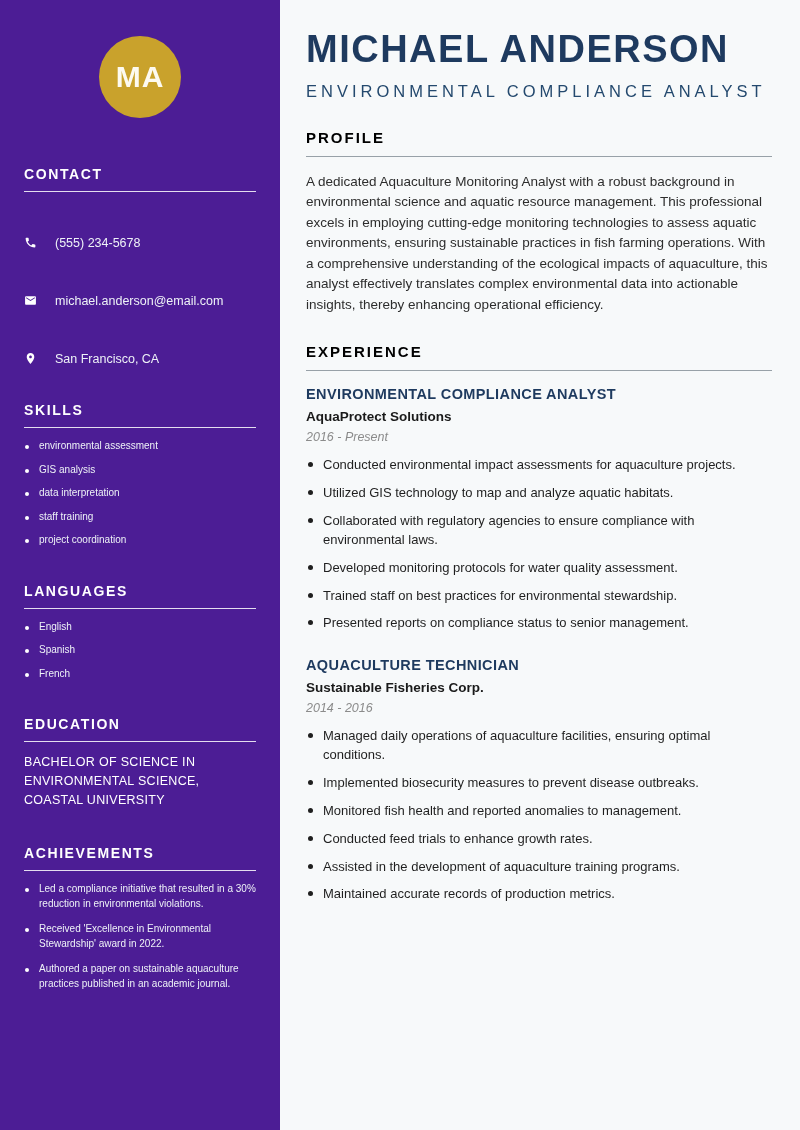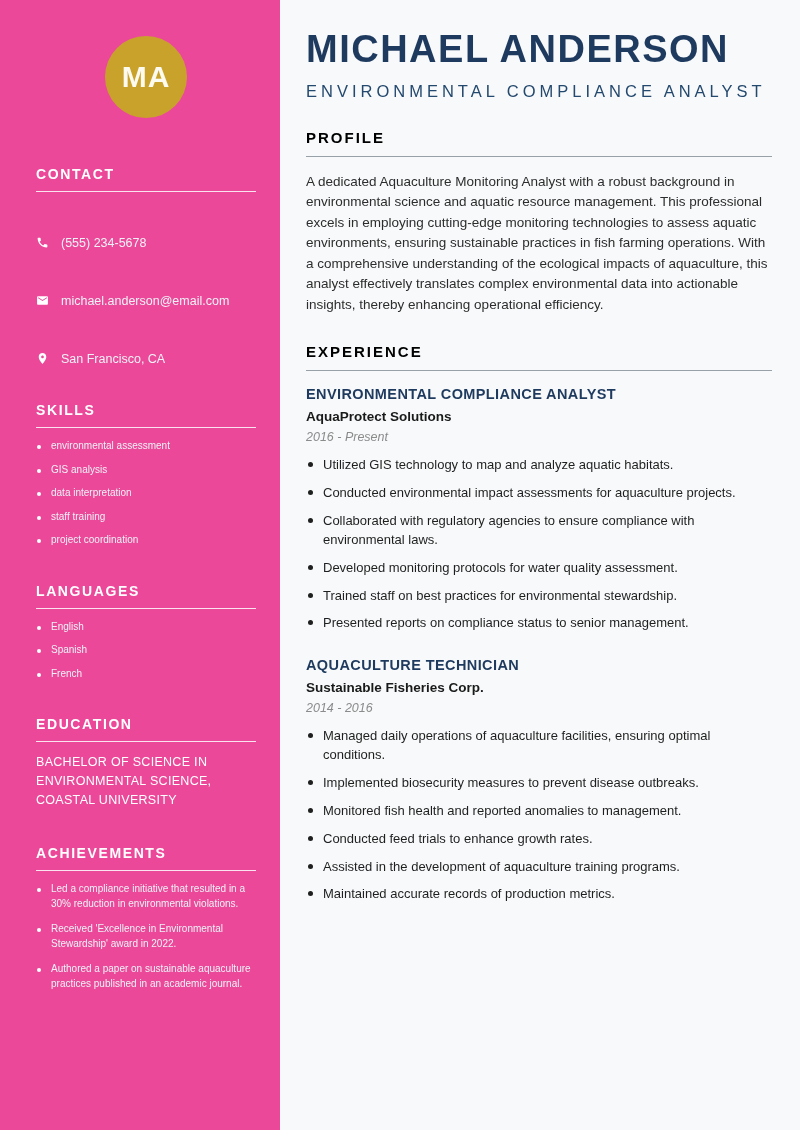--- a/index.html
+++ b/index.html
@@ -11,44 +11,44 @@
     height: 1130px;
     display: flex;
     overflow: hidden;
     background: #f7f9fa;
   }
 
   
   .sidebar {
     width: 280px;
     min-width: 280px;
-    background: #ec4899;
+    background: #4c1d95;
     color: #ffffff;
-    padding: 36px 24px 20px 36px;
+    padding: 36px 24px 20px 24px;
   }
   .avatar-wrap { display: flex; justify-content: center; }
   .avatar {
     width: 82px; height: 82px;
     border-radius: 50%;
     background: #c9a22c;
     display: flex; align-items: center; justify-content: center;
     font-size: 30px; font-weight: 700; color: #fdfaf0;
     letter-spacing: 1px;
   }
   .side-section { margin-top: 36px; }
   .side-section.first { margin-top: 48px; }
   .side-title {
     font-size: 14px; font-weight: 700; letter-spacing: 1.6px;
     color: #ffffff;
     padding-bottom: 9px;
     border-bottom: 1px solid rgba(255,255,255,0.85);
     margin-bottom: 11px;
   }
   .contact-item {
-    display: flex; align-items: flex-start; gap: 11px;
+    display: flex; align-items: flex-start; gap: 17px;
     font-size: 12.5px; color: #eef2f7;
     margin-bottom: 13px;
     margin-top: 44px;
   }
   .contact-item .cicon { width: 14px; height: 14px; flex: 0 0 14px; display: flex; }
   .contact-item svg { width: 13px; height: 13px; fill: #ffffff; }
 
   ul.side-list { list-style: none; }
   ul.side-list li {
     position: relative;
@@ -214,22 +214,22 @@
     </section>
 
     <section class="section">
       <div class="section-title">EXPERIENCE</div>
 
       <div class="job">
         <div class="job-role">ENVIRONMENTAL COMPLIANCE ANALYST</div>
         <div class="job-company">AquaProtect Solutions</div>
         <div class="job-dates">2016 - Present</div>
         <ul class="job-bullets">
+          <li>Conducted environmental impact assessments for aquaculture projects.</li>
           <li>Utilized GIS technology to map and analyze aquatic habitats.</li>
-          <li>Conducted environmental impact assessments for aquaculture projects.</li>
           <li>Collaborated with regulatory agencies to ensure compliance with environmental laws.</li>
           <li>Developed monitoring protocols for water quality assessment.</li>
           <li>Trained staff on best practices for environmental stewardship.</li>
           <li>Presented reports on compliance status to senior management.</li>
         </ul>
       </div>
 
       <div class="job">
         <div class="job-role">AQUACULTURE TECHNICIAN</div>
         <div class="job-company">Sustainable Fisheries Corp.</div>

